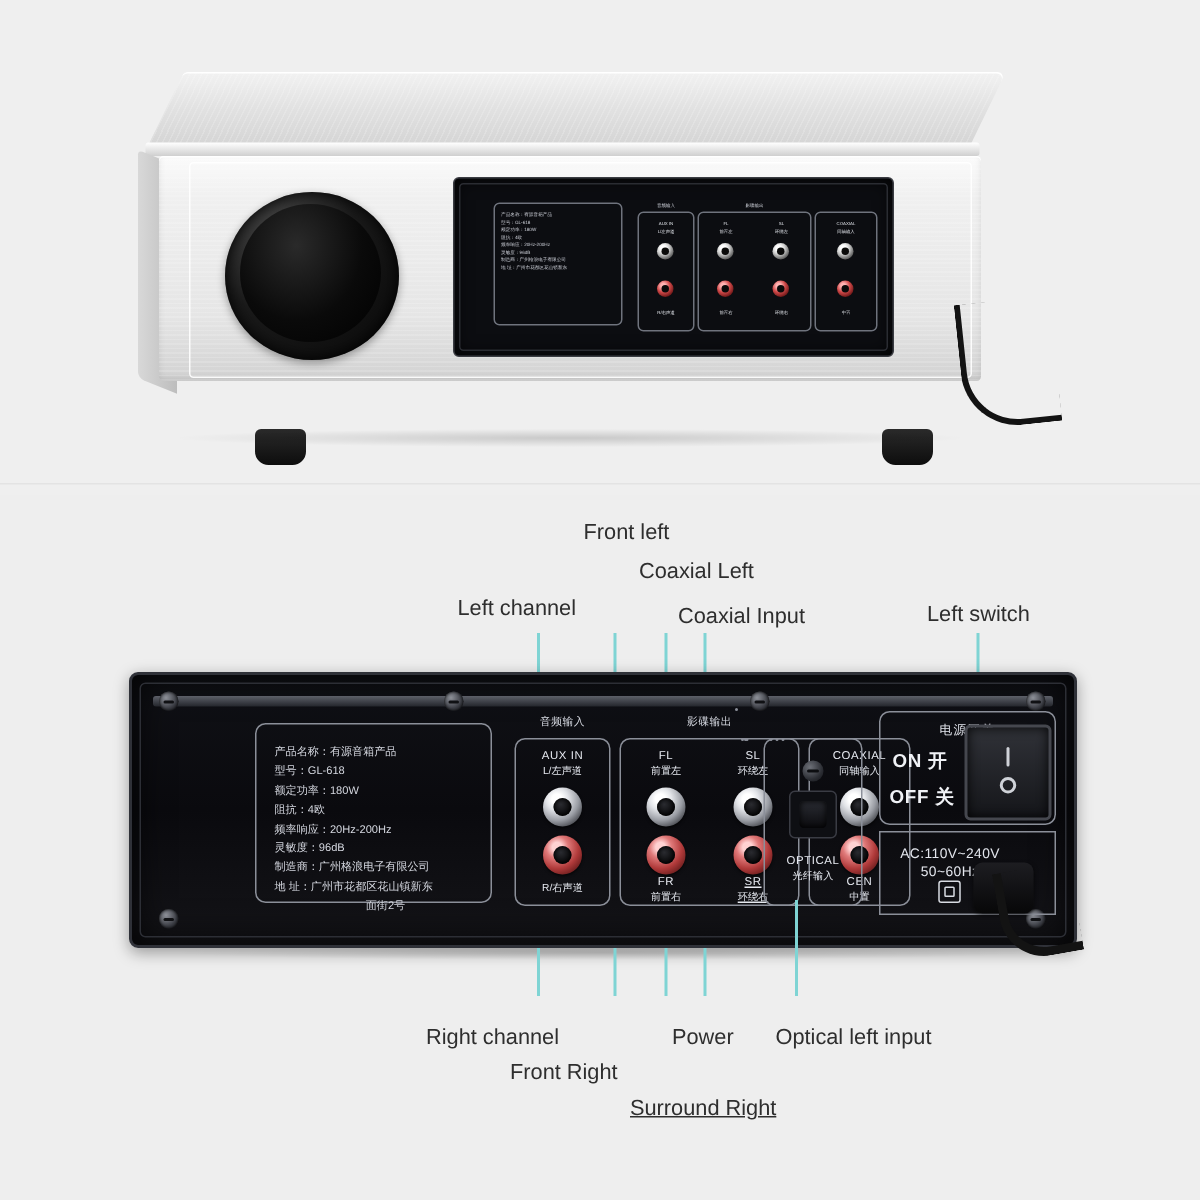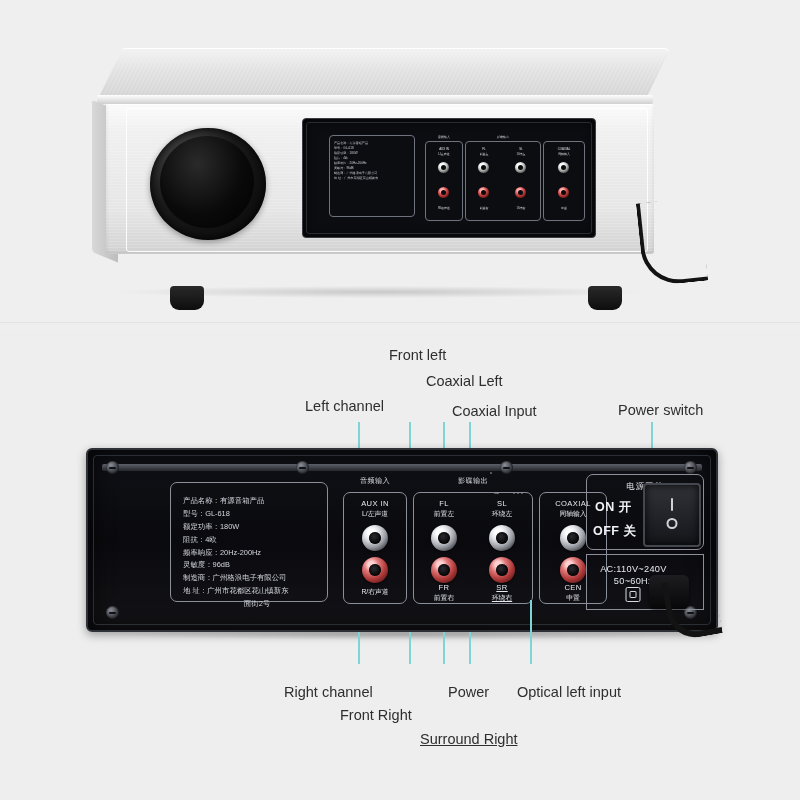--- a/index.html
+++ b/index.html
@@ -345,21 +345,21 @@
     <div class="shadow-top"></div>
   </div>
 
   <div class="divider"></div>
 
 
   <div class="callout-label" style="left:389px;top:347px;">Front left</div>
   <div class="callout-label" style="left:426px;top:373px;">Coaxial Left</div>
   <div class="callout-label" style="left:305px;top:398px;">Left channel</div>
   <div class="callout-label" style="left:452px;top:403px;">Coaxial Input</div>
-  <div class="callout-label" style="left:618px;top:402px;">Power switch</div>
+  <div class="callout-label" style="left:618px;top:402px;">Left switch</div>
 
   <div class="callout-line" style="left:358px;top:422px;height:118px;"></div>
   <div class="callout-line" style="left:409px;top:422px;height:118px;"></div>
   <div class="callout-line" style="left:443px;top:422px;height:118px;"></div>
   <div class="callout-line" style="left:469px;top:422px;height:118px;"></div>
   <div class="callout-line" style="left:651px;top:422px;height:86px;"></div>
 
   <div class="panel">
     <div class="panel-inner"></div>
     <div class="rail"></div>
@@ -476,20 +476,30 @@
     <div class="opt-grp" style="left:419px;top:30px;width:70px;height:122px;border:none;"></div>
 
     <div class="opt-grp" style="left:403px;top:30px;width:0;height:0;border:none;"></div>
 
     <div class="opt-grp" style="left:404px;top:22px;width:0;height:0;border:none;"></div>
 
     <div class="opt-grp" style="left:405px;top:22px;width:0;height:0;border:none;"></div>
 
     <div class="opt-grp" style="left:406px;top:22px;width:0;height:0;border:none;"></div>
 
+    <div class="opt-grp" style="left:421px;top:42px;width:64px;height:110px;">
+      <div class="opt-screw" style="top:14px;"></div>
+      <div class="opt-port" style="top:34px;">
+        <div class="shutter"></div>
+      </div>
+      <div class="jack-label" style="top:76px;">
+        <span class="en">OPTICAL</span>
+        <span class="cn">光纤输入</span>
+      </div>
+    </div>
 
     <div class="pwr-grp" style="left:498px;top:24px;width:116px;height:74px;">
       <div class="pwr-hdr">电源开关</div>
       <div class="onoff" style="left:8px;top:24px;">ON 开</div>
       <div class="onoff" style="left:6px;top:48px;">OFF 关</div>
       <div class="rocker" style="left:56px;top:8px;">
         <div class="mark-i"></div>
         <div class="mark-o"></div>
       </div>
     </div>

